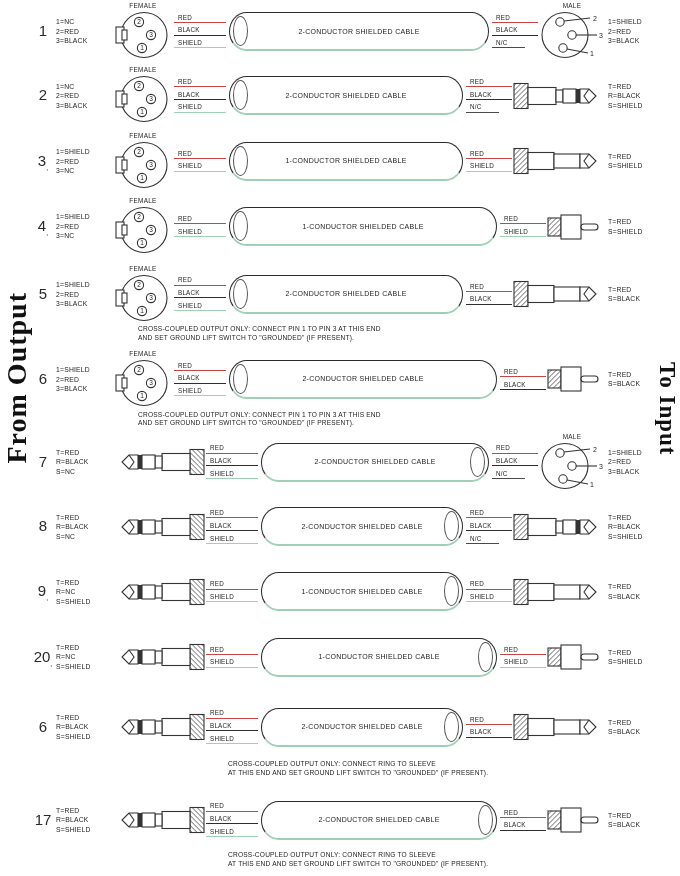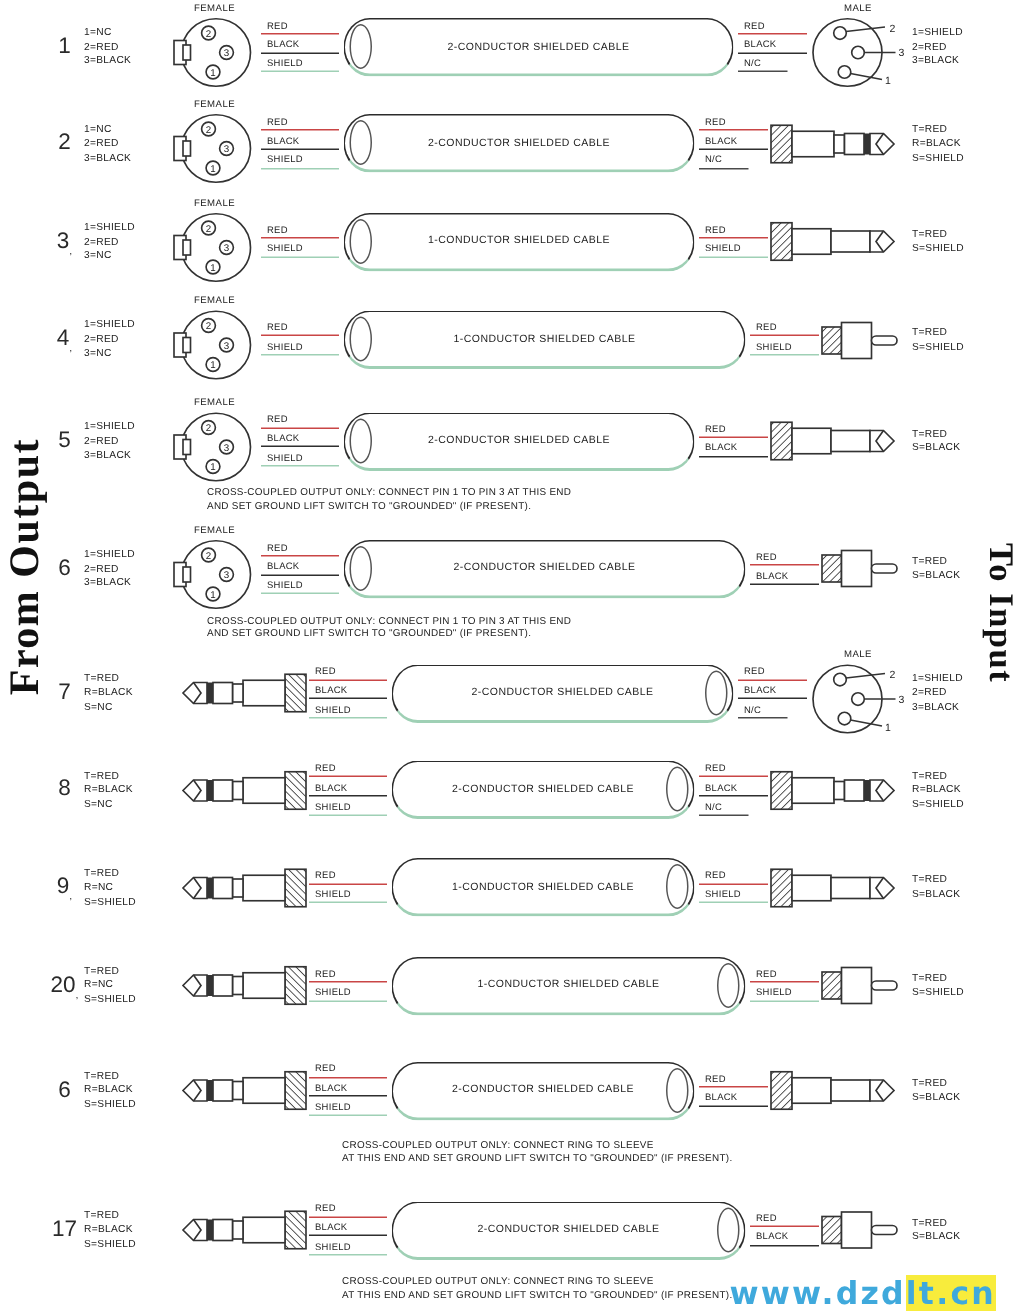--- a/index.html
+++ b/index.html
@@ -667,16 +667,13 @@
         <div>S=BLACK</div>
       </div>
       <div class="note" style="left:228px;bottom:8px">
         <div>CROSS-COUPLED OUTPUT ONLY: CONNECT RING TO SLEEVE</div>
           <div>AT THIS END AND SET GROUND LIFT SWITCH TO "GROUNDED" (IF PRESENT).</div>
       </div>
     </div>
 
   </div>
 
-  <div class="watermark" style="color:#3fa9dc">
-    <span>www.dzd</span><span style="background:#f8ec3c">lt.cn</span>
-  </div>
 </div>
 
 </body></html>

